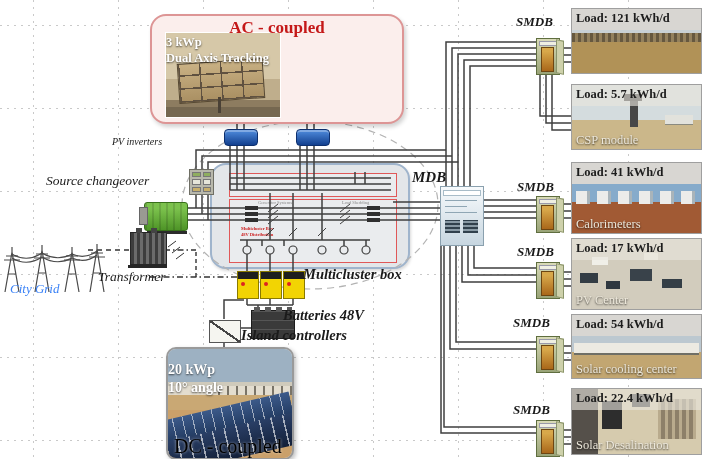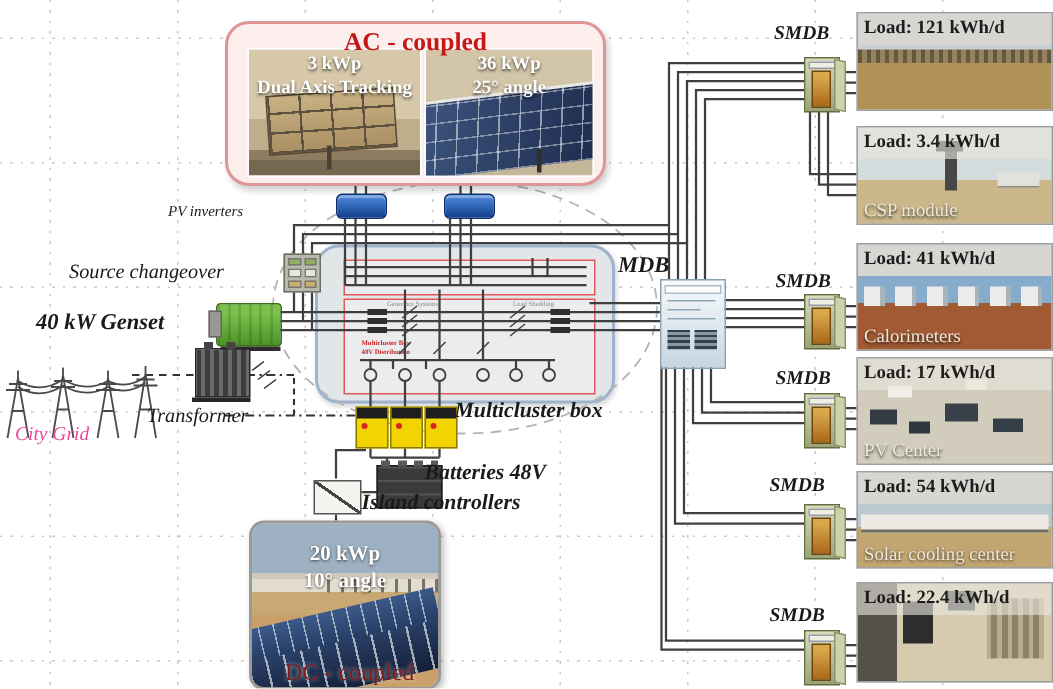--- a/index.html
+++ b/index.html
@@ -16,25 +16,25 @@
   .mcbox{position:absolute;left:210px;top:163px;width:196px;height:102px;z-index:2;
          background:#e3e6e9;border:2px solid #9fb4cc;border-radius:16px;box-shadow:1px 2px 3px rgba(0,0,0,.15)}
   .mcred{position:absolute;border:1.5px solid #e05858;background:rgba(240,241,243,.55)}
   .mctiny{position:absolute;font-size:4.5px;color:#8a8a8a;white-space:nowrap}
   .mcredlab{position:absolute;font-size:4.5px;color:#cc2222;font-weight:bold;line-height:1.25;white-space:nowrap}
   
   .acbox{position:absolute;left:150px;top:14px;width:250px;height:106px;z-index:4;
          background:#fbeeec;border:2.5px solid #dd9595;border-radius:16px;box-shadow:2px 3px 4px rgba(0,0,0,.18)}
   .actitle{position:absolute;left:0;right:0;top:2px;text-align:center;font-weight:bold;font-size:17px;color:#c41818;z-index:5}
   .acp{position:absolute;top:16px;height:84px;border:1px solid #fff;overflow:hidden}
-  .ovl{position:absolute;left:0;right:0;top:2px;text-align:center;color:#fff;font-weight:bold;
+  .ovl{position:absolute;left:0;right:0;top:2px;color:#fff;font-weight:bold;
        font-size:12.5px;line-height:1.25;text-shadow:0 1px 2px rgba(0,0,0,.65);z-index:5}
   .dcbox{position:absolute;left:166px;top:347px;width:124px;height:109px;z-index:4;
          background:#ddd;border:2px solid #9a9a9a;border-radius:10px;overflow:hidden;box-shadow:2px 2px 4px rgba(0,0,0,.25)}
-  .dctitle{position:absolute;left:22px;bottom:0px;font-size:16px;color:#7f1d1d;z-index:6;text-shadow:0 0 3px rgba(255,255,255,.6)}
+  .dctitle{position:absolute;left:6px;bottom:0px;font-size:20px;color:#000000;z-index:6;text-shadow:0 0 3px rgba(255,255,255,.6)}
   
   .card{position:absolute;left:571px;width:129px;z-index:4;border:1px solid #9f9f9f;overflow:hidden;background:#ccc}
   .hdr{position:absolute;left:0;right:0;top:0;height:19px;font-weight:bold;font-size:12.5px;color:#1c1c1c;
        padding:2px 0 0 4px;background:#d8d6d2;line-height:1.2;white-space:nowrap;z-index:2}
   .hdr.semi{background:rgba(233,229,221,.62)}
   .ph{position:absolute;left:0;right:0;top:0;bottom:0}
   .cap{position:absolute;left:4px;bottom:1px;font-size:12.5px;color:#ece7da;white-space:nowrap;
        text-shadow:0 1px 2px rgba(0,0,0,.75);z-index:2}
   
   .smdb{position:absolute;width:22px;height:35px;z-index:4;background:linear-gradient(#d9dbb8,#99a377);border:1px solid #5f6e3f}
@@ -170,30 +170,20 @@
     <div class="acp" style="left:13px;width:114px;
          background:linear-gradient(#d6c8a8 0 55%,#bfae8c 55% 80%,#8d7c60 80% 88%,#756750 88% 100%)">
       <div class="shape" style="left:12px;top:28px;width:84px;height:38px;transform:rotate(-4deg);
            background:repeating-linear-gradient(90deg,#5f5140 0 1.5px,transparent 1.5px 21px),repeating-linear-gradient(0deg,#5f5140 0 1.5px,transparent 1.5px 13px),linear-gradient(#c9b184,#a98f62);border:1px solid #564832"></div>
       <div class="shape" style="left:52px;top:64px;width:3px;height:16px;background:#4a4136"></div>
       <div class="ovl">
         <div>3 kWp</div>
         <div>Dual Axis Tracking</div>
       </div>
     </div>
-    <div class="acp" style="left:131px;width:111px;
-         background:linear-gradient(#d2c5a8 0 40%,#c4b698 40% 100%)">
-      <div class="shape" style="left:-8px;top:28px;width:126px;height:50px;transform:skewY(-9deg) rotate(2deg);
-           background:repeating-linear-gradient(90deg,rgba(255,255,255,.5) 0 1px,transparent 1px 14px),repeating-linear-gradient(0deg,rgba(255,255,255,.4) 0 1px,transparent 1px 12px),linear-gradient(100deg,#3d557e,#1d2c4e);border-top:2px solid #e8e8e8"></div>
-      <div class="shape" style="left:74px;top:66px;width:3px;height:16px;background:#33302a"></div>
-      <div class="ovl">
-        <div>36 kWp</div>
-        <div>25° angle</div>
-      </div>
-    </div>
   </div>
 
   <div class="dcbox">
     <div class="ph" style="background:linear-gradient(#9db1c2 0 30%,#cfcabb 30% 34%,#e3ddcf 34% 42%,#c9a874 42% 56%,#caa06a 56% 100%)">
       <div class="shape" style="left:40%;top:34%;right:0;height:8%;
            background:repeating-linear-gradient(90deg,#7a7468 0 2px,transparent 2px 9px)"></div>
       <div class="shape" style="left:-15px;top:58px;width:140px;height:24px;transform:rotate(-13deg);
            background:repeating-linear-gradient(90deg,rgba(255,255,255,.55) 0 1px,transparent 1px 10px),linear-gradient(#3c5a8a,#223a60)"></div>
       <div class="shape" style="left:-25px;top:80px;width:160px;height:32px;transform:rotate(-13deg);
            background:repeating-linear-gradient(90deg,rgba(255,255,255,.6) 0 1.5px,transparent 1.5px 12px),linear-gradient(#2a3f66,#121f38)"></div>
@@ -275,23 +265,22 @@
       <u></u>
     </div>
   <div class="smdb" style="left:536px;top:420px">
       <b></b>
       <i></i>
       <u></u>
     </div>
 
   <div class="lab" style="left:112px;top:136px;font-size:10px">PV  inverters</div>
   <div class="lab" style="left:46px;top:173px;font-size:13.5px">Source changeover</div>
-  <div class="lab lb" style="left:24px;top:207px;font-size:15px">40 kW Genset</div>
   <div class="lab" style="left:98px;top:269px;font-size:13.5px">Transformer</div>
-  <div class="lab" style="left:10px;top:281px;font-size:13px;color:#ec4899">City Grid</div>
+  <div class="lab" style="left:10px;top:281px;font-size:13px;color:#3b82f6">City Grid</div>
   <div class="lab lb" style="left:303px;top:266px;font-size:14.5px">Multicluster box</div>
   <div class="lab lb" style="left:283px;top:307px;font-size:14.5px">Batteries 48V</div>
   <div class="lab lb" style="left:241px;top:327px;font-size:14.5px">Island controllers</div>
   <div class="lab lb" style="left:412px;top:169px;font-size:15px">MDB</div>
   <div class="lab lb" style="left:516px;top:14px;font-size:13px">SMDB</div>
   <div class="lab lb" style="left:517px;top:179px;font-size:13px">SMDB</div>
   <div class="lab lb" style="left:517px;top:244px;font-size:13px">SMDB</div>
   <div class="lab lb" style="left:513px;top:315px;font-size:13px">SMDB</div>
   <div class="lab lb" style="left:513px;top:402px;font-size:13px">SMDB</div>
 
@@ -301,21 +290,21 @@
     </div>
     <div class="hdr">Load: 121 kWh/d</div>
   </div>
 
   <div class="card" style="top:84px;height:64px">
     <div class="ph" style="background:linear-gradient(#d4dcde 0 55%,#cbb78a 55% 100%)">
       <div class="shape" style="left:58px;top:14px;width:8px;height:28px;background:#474747"></div>
       <div class="shape" style="left:52px;top:9px;width:18px;height:7px;background:#333"></div>
       <div class="shape" style="right:8px;top:30px;width:28px;height:9px;background:#e2e2dc;border-bottom:1px solid #8a8a80"></div>
     </div>
-    <div class="hdr semi">Load: 3.4 kWh/d</div>
+    <div class="hdr semi">Load: 5.7 kWh/d</div>
     <div class="cap">CSP module</div>
   </div>
 
   <div class="card" style="top:162px;height:70px">
     <div class="ph" style="background:linear-gradient(#86abcb 0 56%,#a15a34 56% 100%)">
       <div class="shape" style="left:4px;right:2px;top:28px;height:13px;background:repeating-linear-gradient(90deg,#ececea 0 11px,#a9b4ba 11px 14px,transparent 14px 21px)"></div>
     </div>
     <div class="hdr">Load: 41 kWh/d</div>
     <div class="cap">Calorimeters</div>
   </div>
@@ -341,15 +330,16 @@
     <div class="cap">Solar cooling center</div>
   </div>
 
   <div class="card" style="top:388px;height:65px">
     <div class="ph" style="background:linear-gradient(90deg,#55504a 0 20%,#d6cbae 20% 100%)">
       <div class="shape" style="left:30px;top:12px;width:20px;height:28px;background:#2d2d2d"></div>
       <div class="shape" style="left:60px;top:5px;width:18px;height:13px;background:#3a3a3a"></div>
       <div class="shape" style="right:5px;top:10px;width:38px;height:40px;background:repeating-linear-gradient(90deg,#b9ab8d 0 3px,#8d8069 3px 7px)"></div>
     </div>
     <div class="hdr semi">Load: 22.4 kWh/d</div>
+    <div class="cap">Solar Desalination</div>
   </div>
 
 </div>
 
 </body></html>

